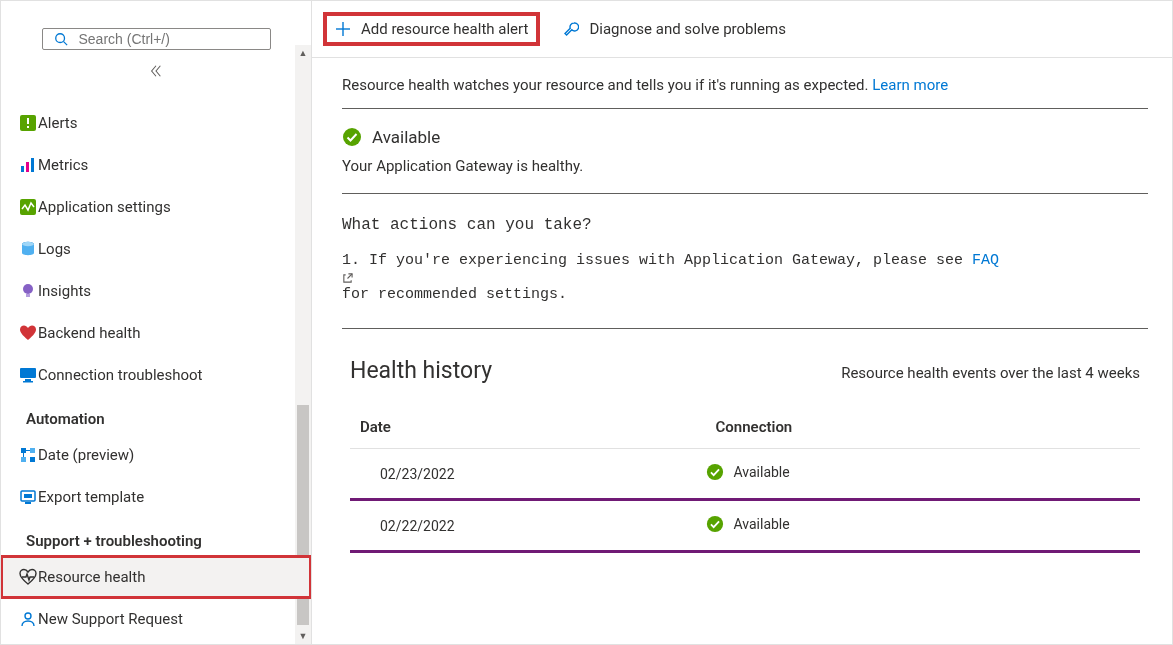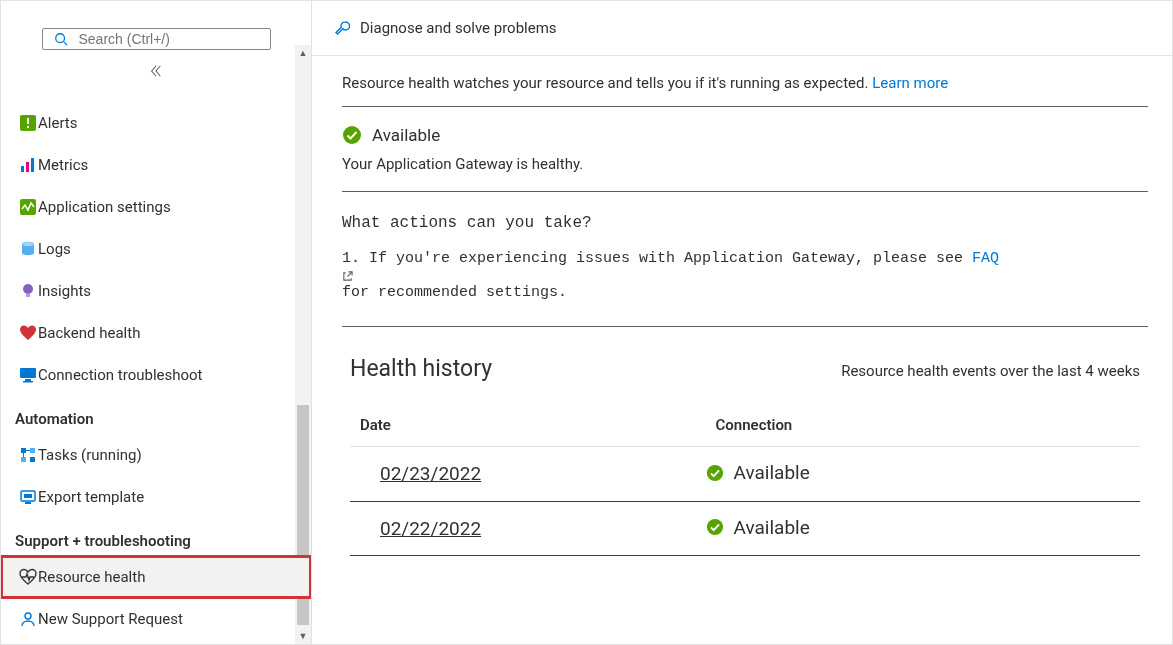--- a/index.html
+++ b/index.html
@@ -65,21 +65,21 @@
     overflow: hidden;
     position: relative;
     padding-bottom: 4px;
   }
   .sidebar-list {
     padding-top: 12px;
   }
   .section-title {
     font-weight: 600;
     font-size: 15px;
-    padding: 14px 14px 6px 14px;
+    padding: 14px 14px 6px 25px;
     color: #323130;
   }
   .nav-item {
     display: flex;
     align-items: center;
     padding: 8px 14px 8px 14px;
     cursor: pointer;
     font-size: 15px;
     color: #323130;
     border-left: 3px solid transparent;
@@ -203,24 +203,23 @@
   .history-table { width: 100%; border-collapse: collapse; }
   .history-table th {
     text-align: left;
     font-weight: 600;
     font-size: 15px;
     padding: 8px 10px 12px 10px;
     border-bottom: 1px solid #e1e1e1;
   }
   .history-table td {
     padding: 14px 10px 14px 30px;
-    border-bottom: 1px solid #701a75;
-    font-size: 19px;
+    border-bottom: 3px solid #701a75;
+    font-size: 14px;
     vertical-align: middle;
-    text-decoration: underline;
   }
   .history-table td.desc { padding-left: 0; }
   .avail-cell { display: inline-flex; align-items: center; gap: 10px; }
   
   svg { display: block; }
 </style>
 </head>
 <body>
 
 <div class="app">
@@ -332,21 +331,21 @@
           <span class="nav-icon">
             <svg width="18" height="18" viewBox="0 0 18 18">
                 <rect x="2" y="2" width="5" height="5" fill="#0078d4"></rect>
                 <rect x="11" y="2" width="5" height="5" fill="#50b0f0"></rect>
                 <rect x="2" y="11" width="5" height="5" fill="#50b0f0"></rect>
                 <rect x="11" y="11" width="5" height="5" fill="#0078d4"></rect>
                 <line x1="7" y1="4.5" x2="11" y2="4.5" stroke="#0078d4"></line>
                 <line x1="4.5" y1="7" x2="4.5" y2="11" stroke="#0078d4"></line>
               </svg>
           </span>
-          <span>Tasks (running)</span>
+          <span>Date (preview)</span>
         </div>
 
         <div class="nav-item">
           <span class="nav-icon">
             <svg width="18" height="18" viewBox="0 0 18 18">
                 <rect x="2" y="3" width="14" height="10" rx="1" fill="none" stroke="#0078d4" stroke-width="1.5"></rect>
                 <rect x="5" y="6" width="8" height="4" fill="#0078d4"></rect>
                 <rect x="6" y="14" width="6" height="2" fill="#0078d4"></rect>
               </svg>
           </span>
@@ -374,20 +373,29 @@
           </span>
           <span>New Support Request</span>
         </div>
 
       </div>
     </div>
   </div>
 
   <div class="main">
     <div class="toolbar">
+      <div class="toolbar-btn highlight-red">
+        <span class="toolbar-icon">
+          <svg width="16" height="16" viewBox="0 0 16 16" stroke="#0078d4" stroke-width="1.4">
+              <line x1="8" y1="1" x2="8" y2="15"></line>
+              <line x1="1" y1="8" x2="15" y2="8"></line>
+            </svg>
+        </span>
+        <span>Add resource health alert</span>
+      </div>
       <div class="toolbar-btn">
         <span class="toolbar-icon">
           <svg width="16" height="16" viewBox="0 0 16 16" fill="none" stroke="#0078d4" stroke-width="1.4">
               <path d="M11 2a4 4 0 0 0-3.8 5.2L2 12.4 3.6 14l5.2-5.2A4 4 0 1 0 11 2z"></path>
             </svg>
         </span>
         <span>Diagnose and solve problems</span>
       </div>
     </div>
 

